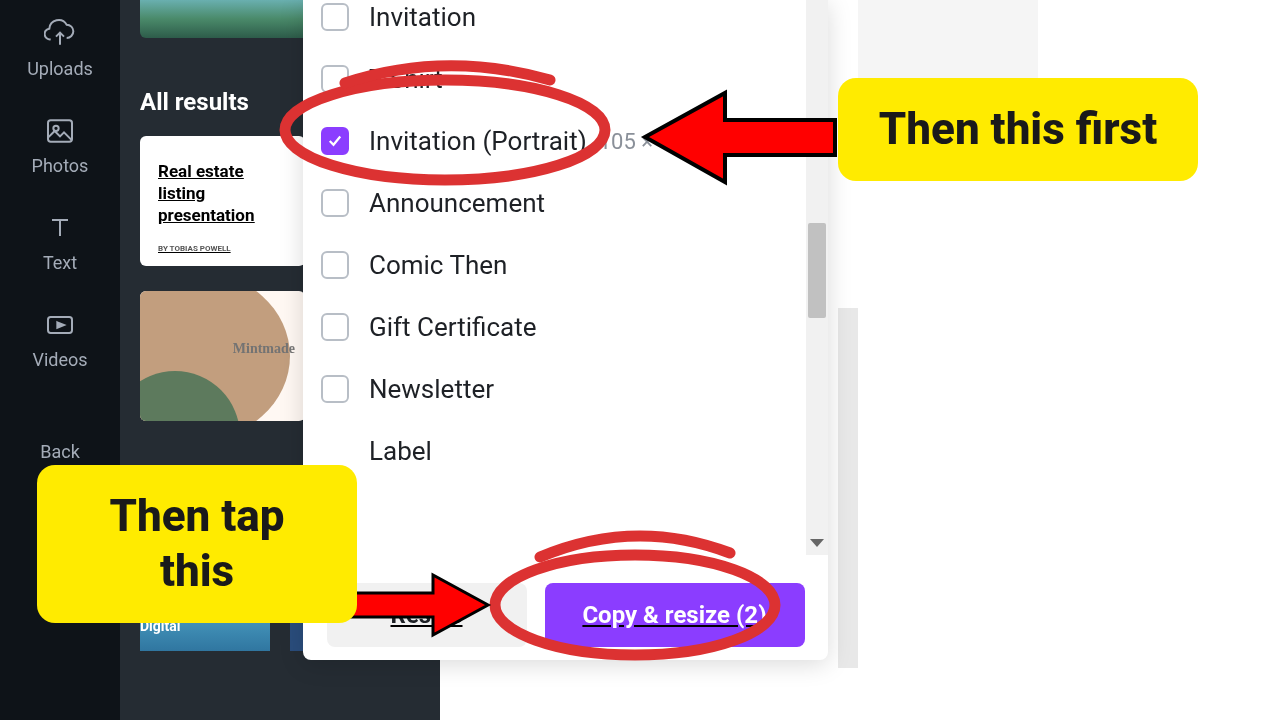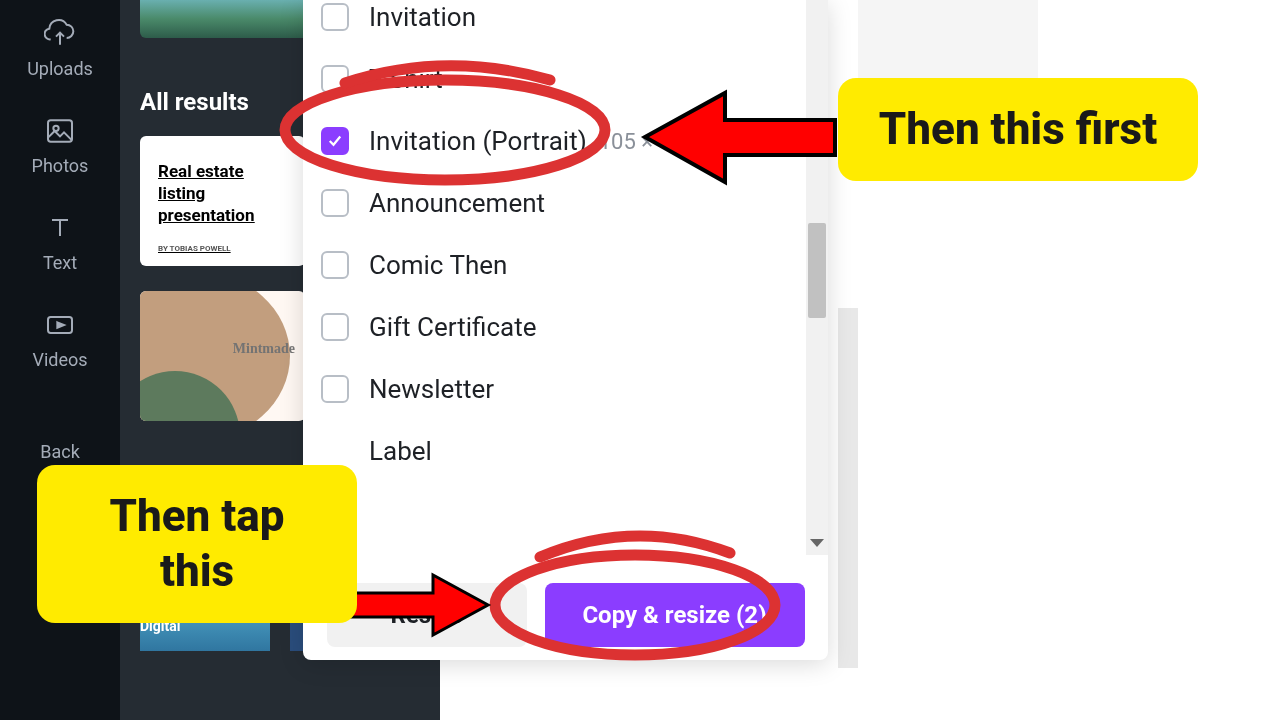--- a/index.html
+++ b/index.html
@@ -28,21 +28,21 @@
     .resize-list { padding: 0 18px; height: 555px; overflow: hidden; position: relative; }
     .resize-item { display: flex; align-items: center; padding: 16px 0; font-size: 26px; color: #1e2126; }
     .checkbox { width: 28px; height: 28px; border: 2px solid #b8bec6; border-radius: 6px; margin-right: 20px; flex-shrink: 0; display: flex; align-items: center; justify-content: center; }
     .checkbox.checked { background: #8b3dff; border-color: #8b3dff; }
     .checkbox.checked svg { width: 18px; height: 18px; }
     .resize-item .dim { font-size: 22px; color: #8a9099; margin-left: 12px; }
     .scrollbar-track { position: absolute; right: 0; top: 0; width: 22px; height: 555px; background: #f1f1f1; }
     .scrollbar-thumb { position: absolute; right: 2px; top: 223px; width: 18px; height: 95px; background: #c1c1c1; border-radius: 2px; }
     .scroll-arrow { position: absolute; right: 4px; bottom: 8px; width: 0; height: 0; border-left: 7px solid transparent; border-right: 7px solid transparent; border-top: 8px solid #666; }
     
-    .button-row { display: flex; gap: 18px; padding: 28px 22px; justify-content: center; }
+    .button-row { display: flex; gap: 18px; padding: 28px 22px; justify-content: center; text-decoration: underline; }
     .btn { padding: 18px 30px; border-radius: 8px; font-size: 24px; font-weight: 700; border: none; cursor: pointer; }
     .btn-resize { background: #f1f1f1; color: #1e2126; width: 200px; }
     .btn-copy { background: #8b3dff; color: #fff; width: 260px; }
     
     .callout { position: absolute; background: #ffeb00; border-radius: 18px; padding: 24px 32px; font-size: 44px; font-weight: 800; color: #1a1a1a; text-align: center; line-height: 1.25; }
     .callout-1 { left: 838px; top: 78px; width: 360px; }
     .callout-2 { left: 37px; top: 465px; width: 320px; }
     
     .arrow-1 { position: absolute; left: 640px; top: 85px; }
     .arrow-2 { position: absolute; left: 338px; top: 570px; }

